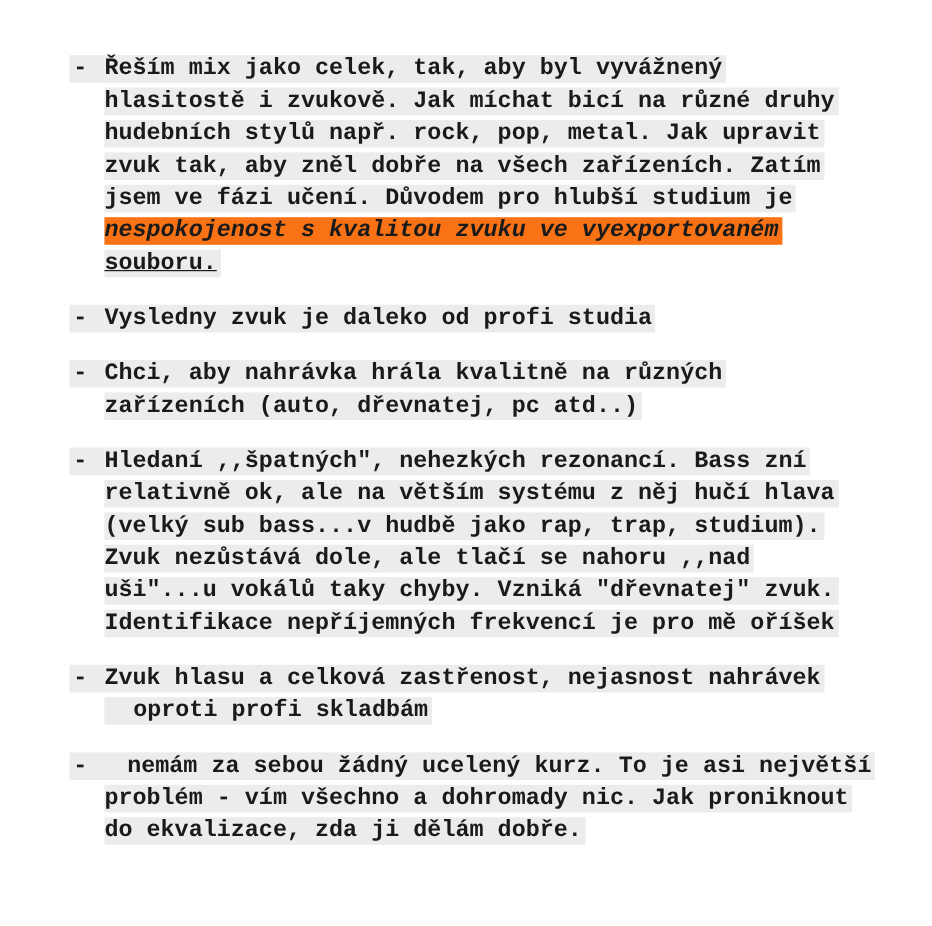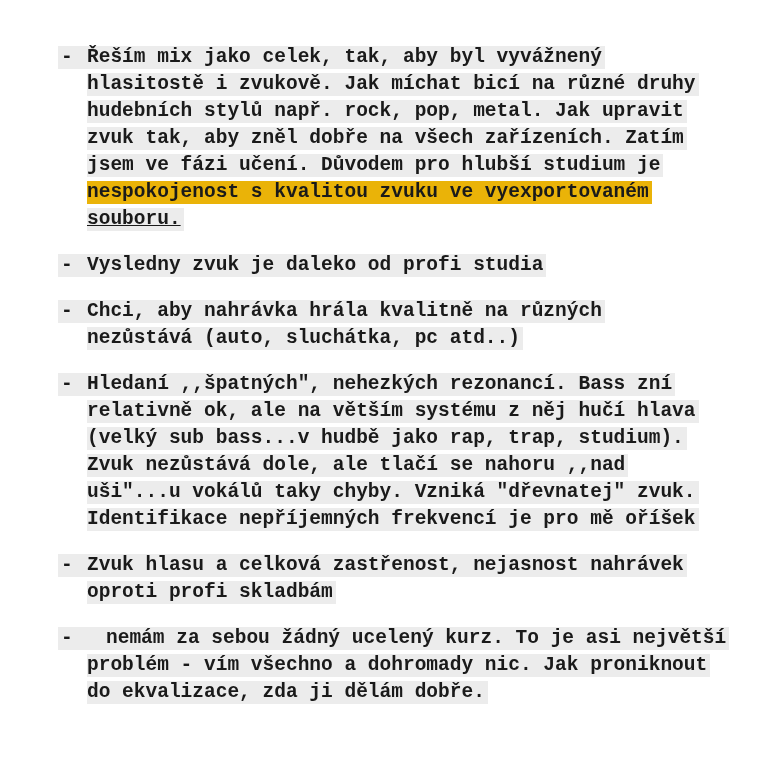--- a/index.html
+++ b/index.html
@@ -46,53 +46,53 @@
 <div class="page">
   <div class="content" id="bullet-list" style="color: rgb(26, 26, 26);">
       <div class="bullet">
         <div class="marker-col line"><span class="hl" style="background: rgb(236, 236, 236);">-</span></div>
         <div>
           <div class="line"><span class="hl" style="background: rgb(236, 236, 236);">Řeším mix jako celek, tak, aby byl vyvážnený</span></div>
           <div class="line"><span class="hl" style="background: rgb(236, 236, 236); text-align: right;">hlasitostě i zvukově. Jak míchat bicí na různé druhy</span></div>
           <div class="line"><span class="hl" style="background: rgb(236, 236, 236);">hudebních stylů např. rock, pop, metal. Jak upravit</span></div>
           <div class="line"><span class="hl" style="background: rgb(236, 236, 236);">zvuk tak, aby zněl dobře na všech zařízeních. Zatím</span></div>
           <div class="line"><span class="hl" style="background: rgb(236, 236, 236);">jsem ve fázi učení. Důvodem pro hlubší studium je</span></div>
-          <div class="line"><span class="hl" style="background: #eab308;">nespokojenost s kvalitou zvuku ve vyexportovaném</span></div>
+          <div class="line"><span class="hl" style="background: #f97316; font-style: italic;">nespokojenost s kvalitou zvuku ve vyexportovaném</span></div>
           <div class="line"><span class="hl" style="background: rgb(236, 236, 236); text-decoration: underline;">souboru.</span></div>
         </div>
       </div>
       <div class="bullet">
         <div class="marker-col line"><span class="hl" style="background: rgb(236, 236, 236);">-</span></div>
         <div>
           <div class="line"><span class="hl" style="background: rgb(236, 236, 236);">Vysledny zvuk je daleko od profi studia</span></div>
         </div>
       </div>
       <div class="bullet">
         <div class="marker-col line"><span class="hl" style="background: rgb(236, 236, 236);">-</span></div>
         <div>
           <div class="line"><span class="hl" style="background: rgb(236, 236, 236);">Chci, aby nahrávka hrála kvalitně na různých</span></div>
-          <div class="line"><span class="hl" style="background: rgb(236, 236, 236);">nezůstává (auto, sluchátka, pc atd..)</span></div>
+          <div class="line"><span class="hl" style="background: rgb(236, 236, 236);">zařízeních (auto, dřevnatej, pc atd..)</span></div>
         </div>
       </div>
       <div class="bullet">
         <div class="marker-col line"><span class="hl" style="background: rgb(236, 236, 236);">-</span></div>
         <div>
           <div class="line"><span class="hl" style="background: rgb(236, 236, 236);">Hledaní ,,špatných", nehezkých rezonancí. Bass zní</span></div>
           <div class="line"><span class="hl" style="background: rgb(236, 236, 236);">relativně ok, ale na větším systému z něj hučí hlava</span></div>
           <div class="line"><span class="hl" style="background: rgb(236, 236, 236);">(velký sub bass...v hudbě jako rap, trap, studium).</span></div>
           <div class="line"><span class="hl" style="background: rgb(236, 236, 236);">Zvuk nezůstává dole, ale tlačí se nahoru ,,nad</span></div>
           <div class="line"><span class="hl" style="background: rgb(236, 236, 236);">uši"...u vokálů taky chyby. Vzniká "dřevnatej" zvuk.</span></div>
           <div class="line"><span class="hl" style="background: rgb(236, 236, 236);">Identifikace nepříjemných frekvencí je pro mě oříšek</span></div>
         </div>
       </div>
       <div class="bullet">
         <div class="marker-col line"><span class="hl" style="background: rgb(236, 236, 236);">-</span></div>
         <div>
           <div class="line"><span class="hl" style="background: rgb(236, 236, 236);">Zvuk hlasu a celková zastřenost, nejasnost nahrávek</span></div>
-          <div class="line"><span class="hl" style="background: rgb(236, 236, 236);">oproti profi skladbám</span></div>
+          <div class="line"><span class="hl" style="background: rgb(236, 236, 236); padding-left: 24px;">oproti profi skladbám</span></div>
         </div>
       </div>
       <div class="bullet">
         <div class="marker-col line"><span class="hl" style="background: rgb(236, 236, 236);">-</span></div>
         <div>
           <div class="line"><span class="hl" style="background: rgb(236, 236, 236); padding-left: 19px;">nemám za sebou žádný ucelený kurz. To je asi největší</span></div>
           <div class="line"><span class="hl" style="background: rgb(236, 236, 236);">problém - vím všechno a dohromady nic. Jak proniknout</span></div>
           <div class="line"><span class="hl" style="background: rgb(236, 236, 236);">do ekvalizace, zda ji dělám dobře.</span></div>
         </div>
       </div>

